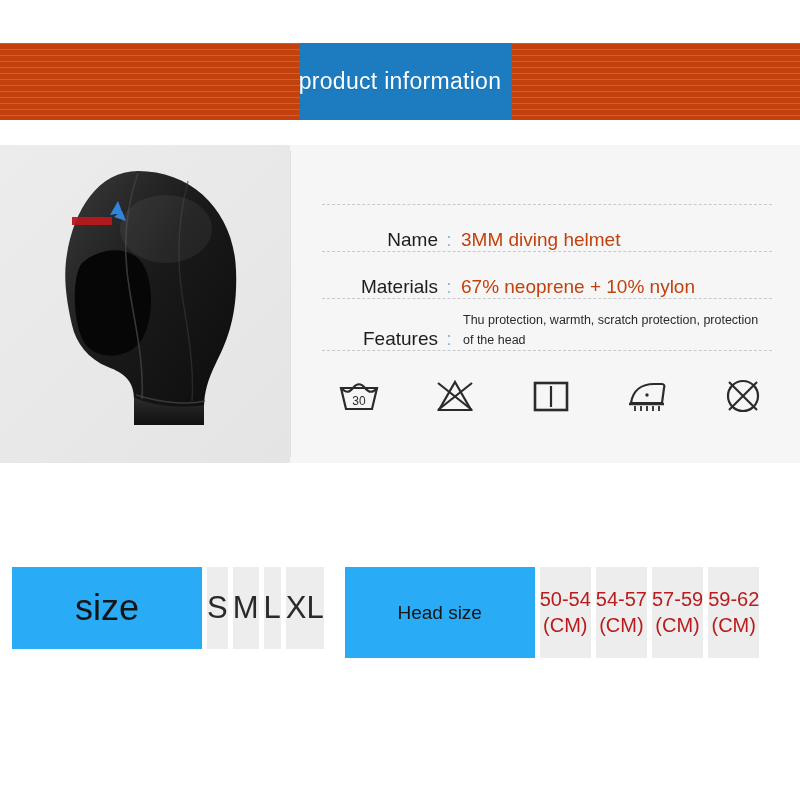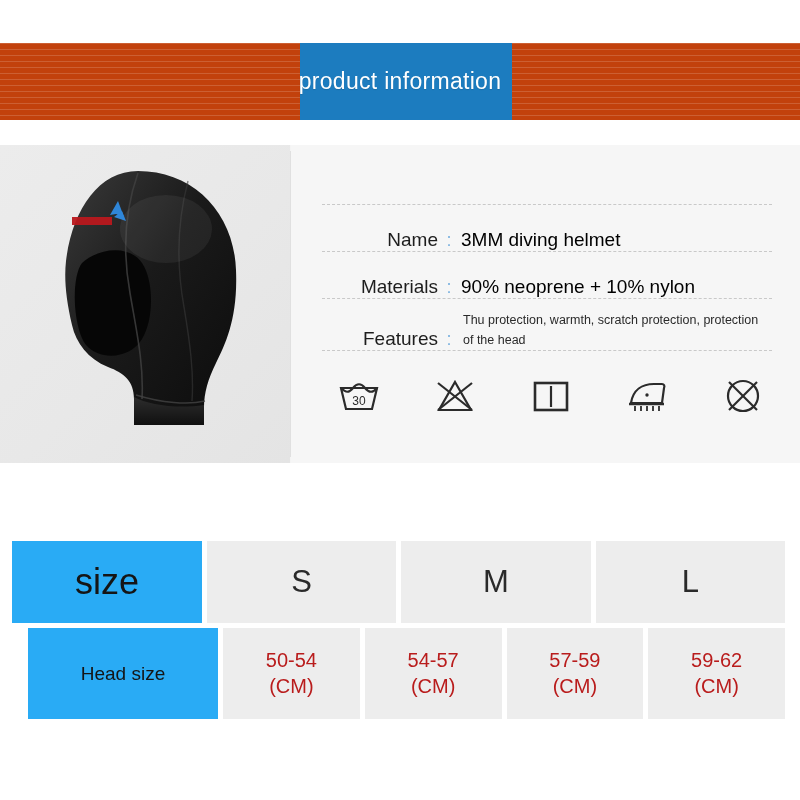--- a/index.html
+++ b/index.html
@@ -132,21 +132,21 @@
   }
   .spec-colon {
     width: 16px;
     text-align: center;
     font-size: 18px;
     color: #7fb4e0;
     flex: 0 0 auto;
   }
   .spec-value {
     font-size: 19px;
-    color: #000000;
+    color: #c2410c;
     padding-left: 4px;
   }
   .spec-value.small {
     font-size: 12.5px;
     line-height: 1.62;
     color: #2a2a2a;
     padding-left: 6px;
   }
   .spec-row.features { min-height: 53px; }
   .spec-row.features .spec-label { font-size: 19px; }
@@ -167,24 +167,24 @@
     display: flex;
     align-items: center;
     justify-content: center;
   }
   .care-icon svg { display: block; }
 
   
   .size-table {
     position: absolute;
     left: 12px;
-    top: 541px;
+    top: 567px;
     width: 773px;
     display: flex;
-    flex-direction: column;
+    flex-direction: row;
     gap: 5px;
   }
   .size-row {
     display: flex;
     gap: 5px;
   }
   .size-cell {
     background: #ededed;
     display: flex;
     align-items: center;
@@ -269,21 +269,21 @@
 
       <div class="spec-row">
         <div class="spec-label">Name</div>
         <div class="spec-colon">:</div>
         <div class="spec-value">3MM diving helmet</div>
       </div>
 
       <div class="spec-row">
         <div class="spec-label">Materials</div>
         <div class="spec-colon">:</div>
-        <div class="spec-value">90% neoprene + 10% nylon</div>
+        <div class="spec-value">67% neoprene + 10% nylon</div>
       </div>
 
       <div class="spec-row features last">
         <div class="spec-label">Features</div>
         <div class="spec-colon">:</div>
         <div class="spec-value small">Thu protection, warmth, scratch protection, protection of the head</div>
       </div>
 
     </div>
 
@@ -337,20 +337,21 @@
   </div>
 </div>
 
 <div class="size-table">
 
   <div class="size-row r1">
     <div class="size-cell head title-size">size</div>
     <div class="size-cell data size-letter">S</div>
     <div class="size-cell data size-letter">M</div>
     <div class="size-cell data size-letter">L</div>
+    <div class="size-cell data size-letter">XL</div>
   </div>
 
   <div class="size-row r2">
     <div class="size-cell head title-head">Head size</div>
     <div class="size-cell data meas">
       <span>
         <span>50-54</span><br>
         <span>(CM)</span>
       </span>
     </div>

